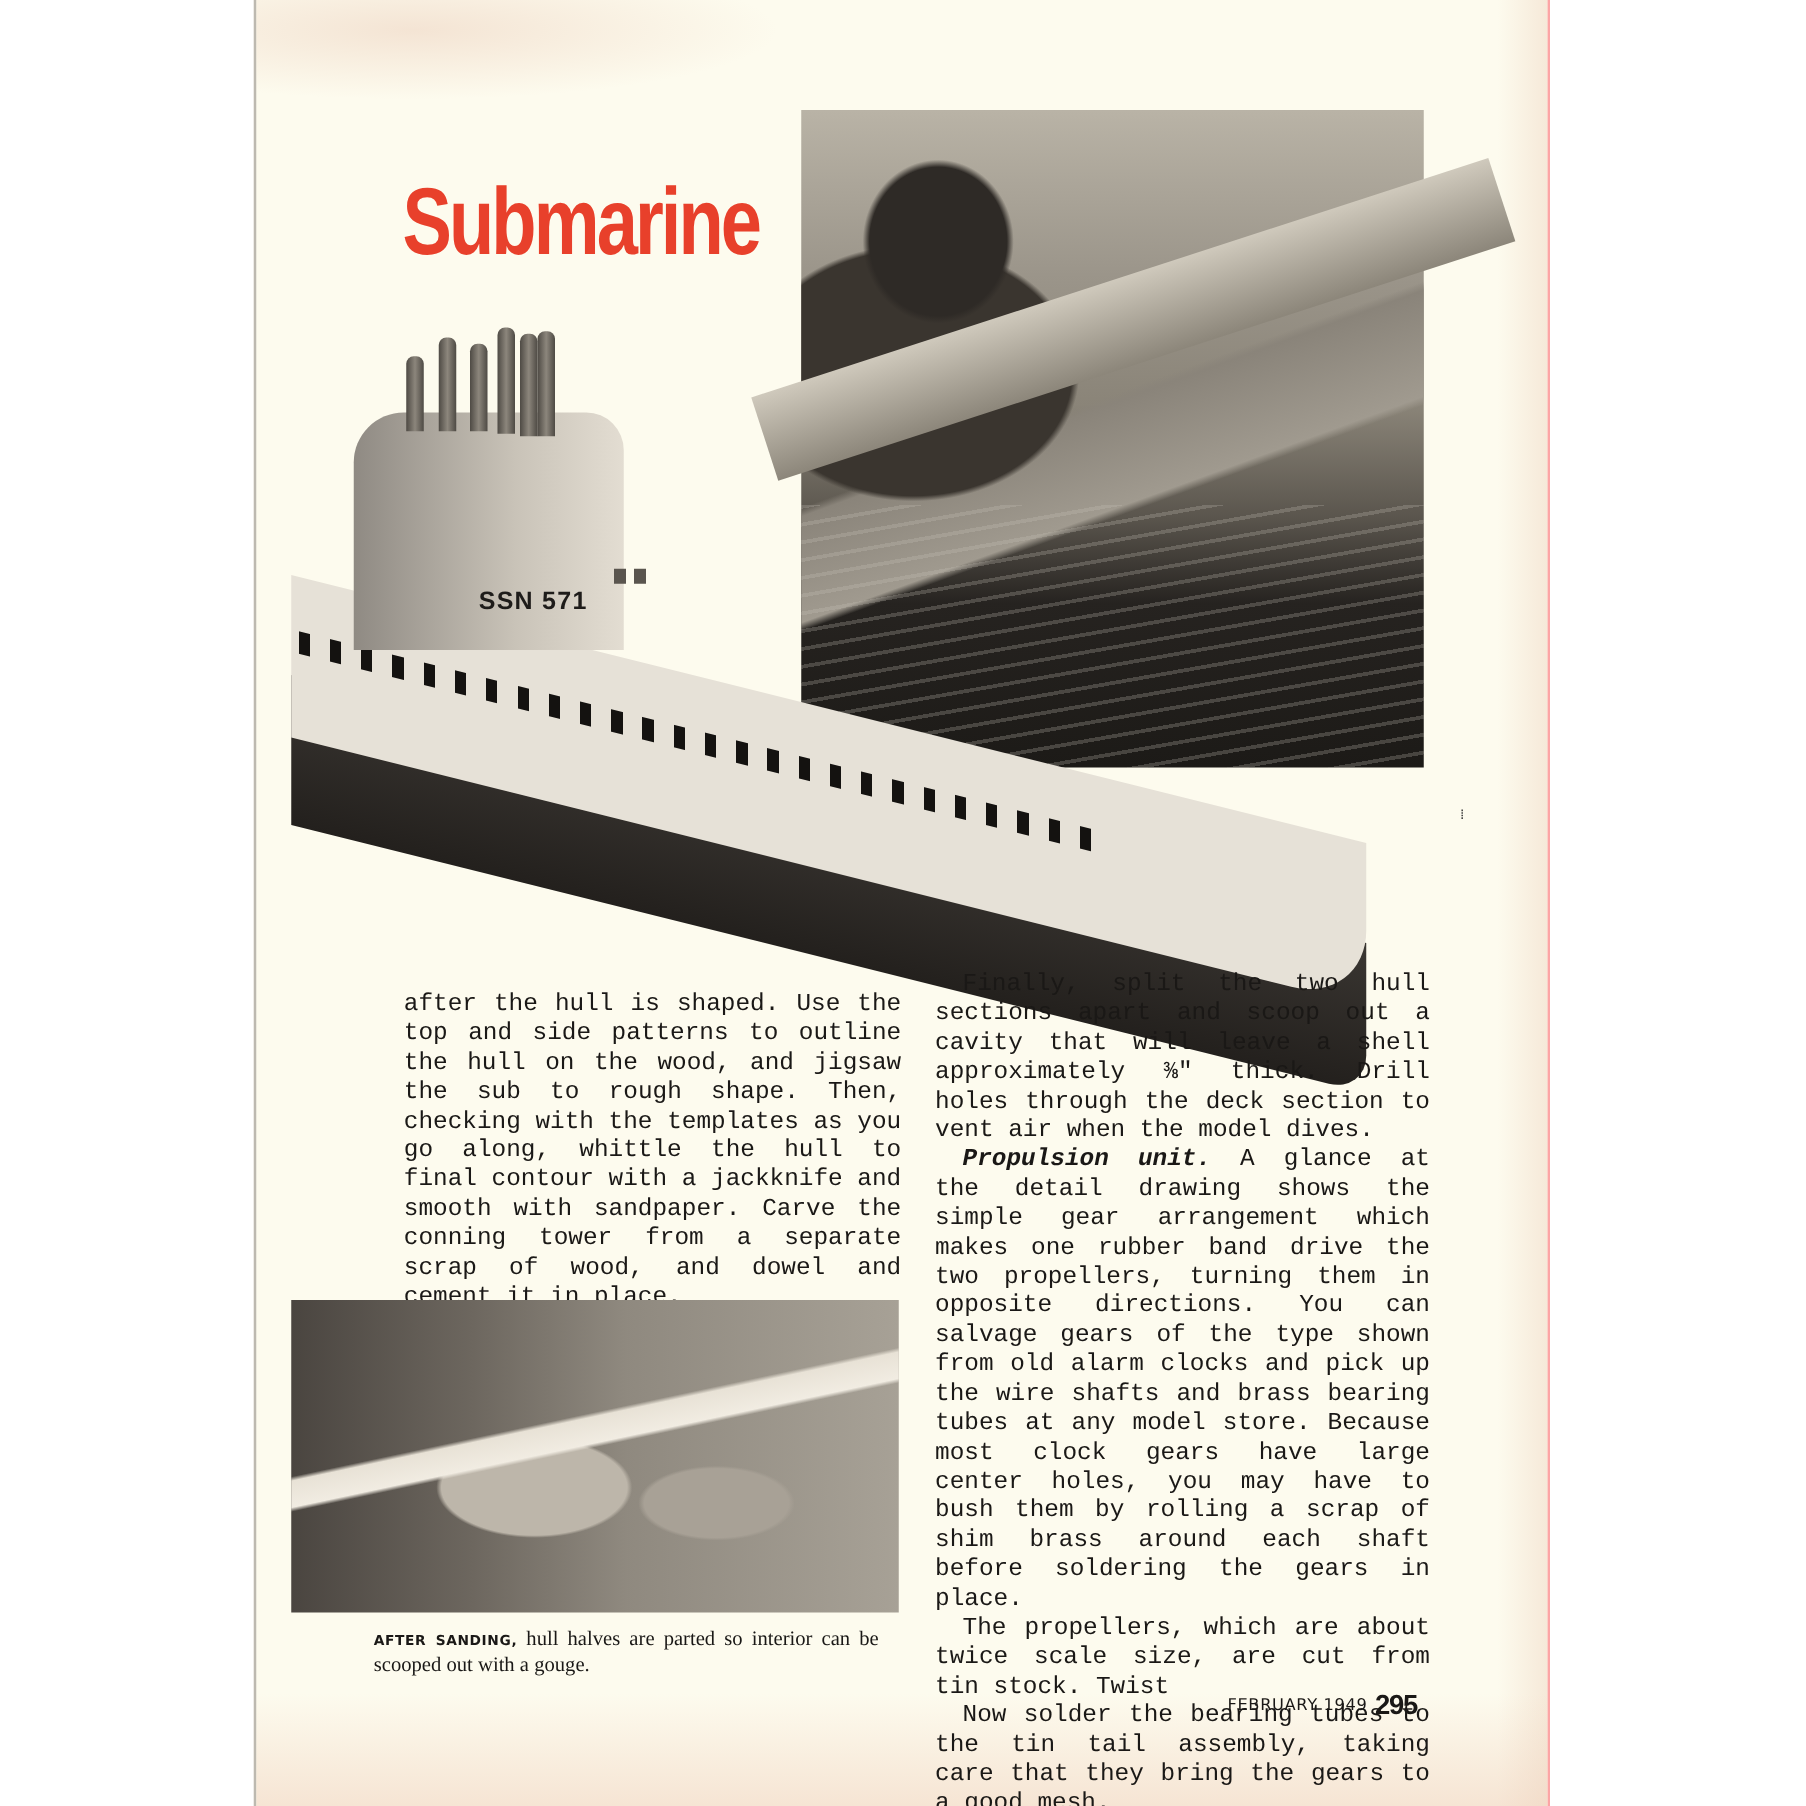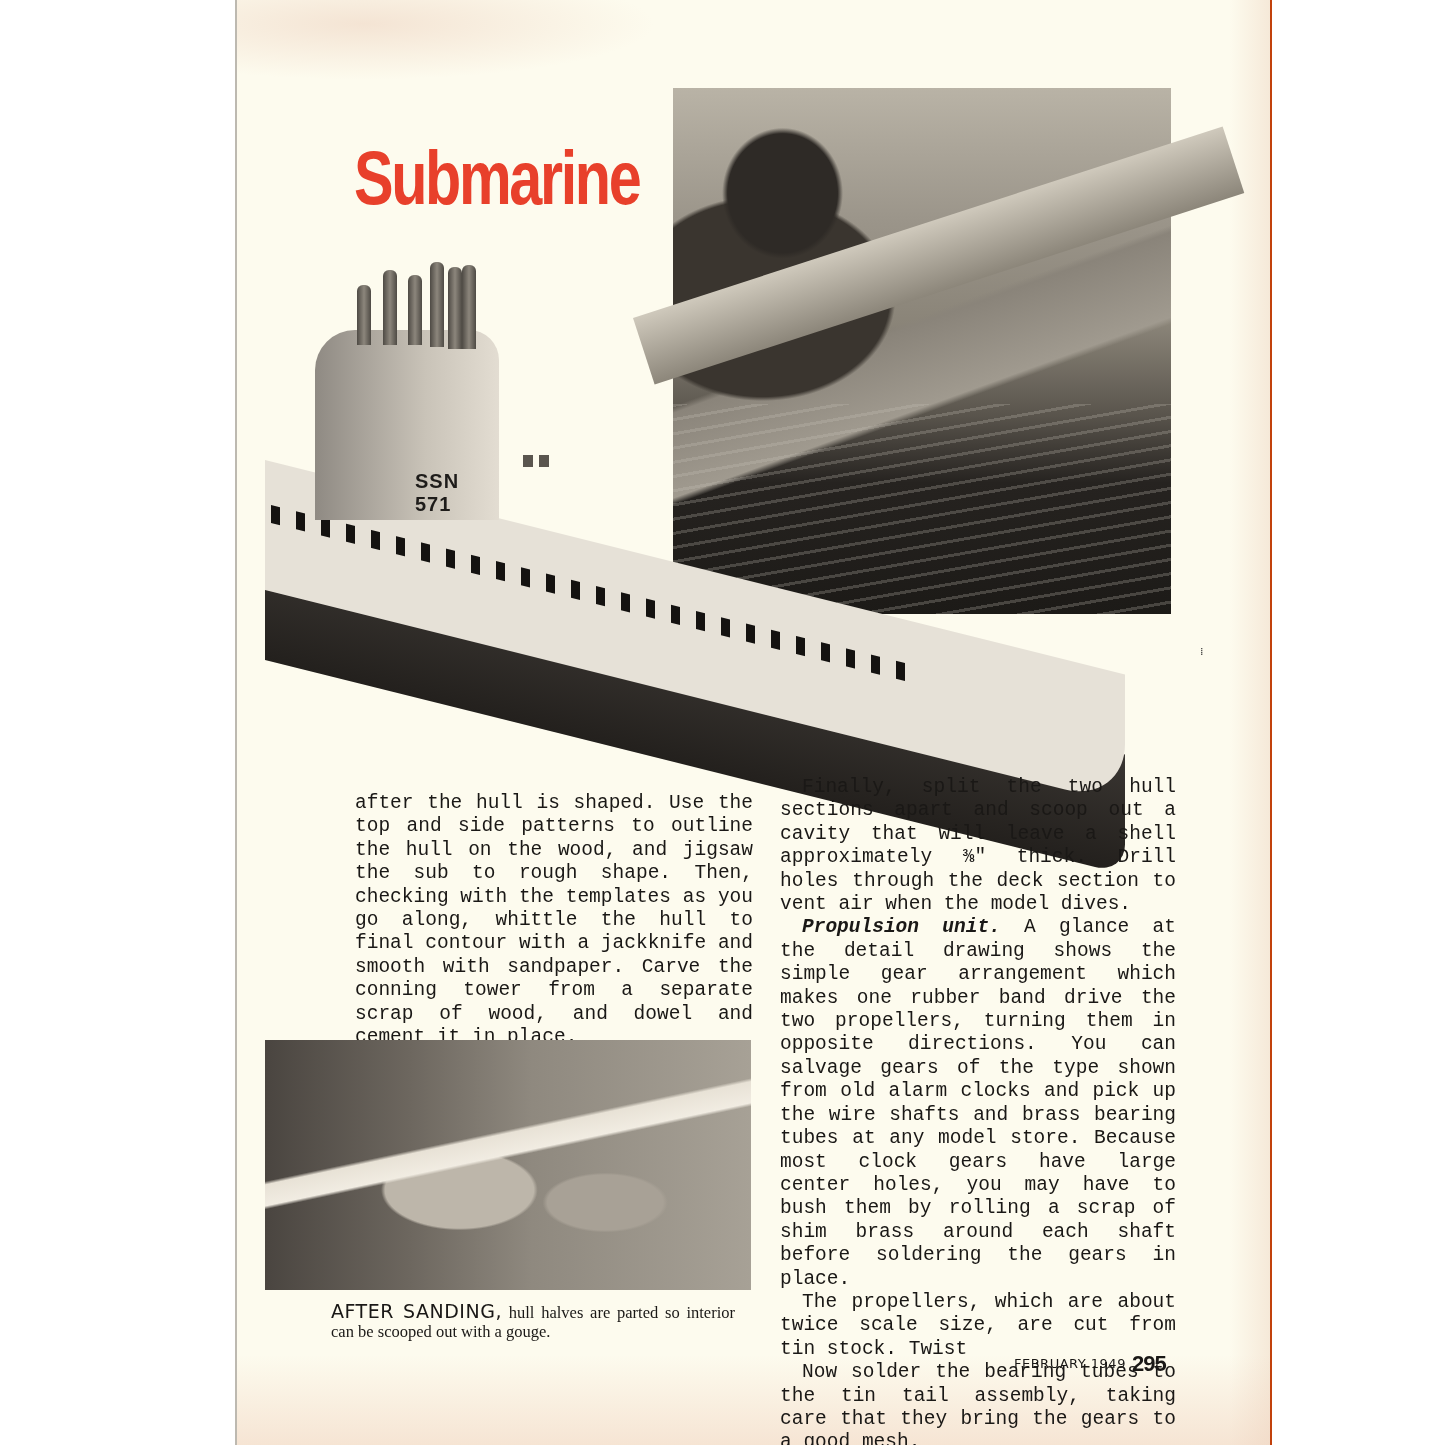--- a/index.html
+++ b/index.html
@@ -5,24 +5,23 @@
   html, body { margin: 0; padding: 0; }
   body {
     width: 1445px; height: 1445px; overflow: hidden;
     background: #ffffff;
     position: relative;
   }
   .page {
     position: absolute; left: 203px; top: 0; width: 1037px; height: 1445px;
     background: #fdfbee;
     border-left: 2px solid #bdb9b0;
-    border-right: 2px solid #c2410c;
+    border-right: 2px solid #fca5a5;
     box-sizing: border-box;
     overflow: hidden;
-    margin-left: 32px;
   }
   .stain-top {
     position: absolute; left: 0; top: 0; width: 420px; height: 80px;
     background: radial-gradient(ellipse at 30% 30%, rgba(233,200,180,0.45), rgba(253,251,238,0) 70%);
   }
   .stain-bottom {
     position: absolute; left: 0; bottom: 0; width: 100%; height: 90px;
     background: linear-gradient(to bottom, rgba(253,251,238,0), rgba(240,210,190,0.55));
   }
   .stain-right {
@@ -58,21 +57,21 @@
     position: absolute; left: -40px; top: 230px; width: 620px; height: 70px;
     background: linear-gradient(to bottom, #cfc9bc, #8c867a);
     transform: rotate(-18deg);
     transform-origin: left top;
   }
   
   .sub {
     position: absolute; left: 28px; top: 250px; width: 860px; height: 530px;
   }
   .tower {
-    position: absolute; left: 50px; top: 80px; width: 184px; height: 190px;
+    position: absolute; left: 50px; top: 80px; width: 216px; height: 190px;
     background: linear-gradient(to right, #8f8a83, #c9c3b8 60%, #e3ddd2);
     border-radius: 40px 30px 0 0;
   }
   .mast {
     position: absolute; bottom: 182px; width: 14px;
     background: linear-gradient(to right, #4e4a44, #8c867c, #4e4a44);
     border-radius: 6px 6px 0 0;
   }
   .hull-top {
     position: absolute; left: 0; top: 210px; width: 860px; height: 130px;
@@ -127,22 +126,22 @@
       radial-gradient(ellipse at 70% 65%, #a8a196 0 12%, transparent 13%),
       linear-gradient(to right, #4a4540 0%, #6d675f 30%, #8f897f 55%, #a7a196 100%);
   }
   .caption {
     position: absolute; left: 94px; top: 1302px; width: 404px;
     font-family: "Liberation Serif", serif;
     font-size: 16.5px; line-height: 18.5px; color: #1a1816;
     text-align: justify;
   }
   .caption .lead {
-    font-family: "DejaVu Sans", sans-serif; font-weight: normal;
-    font-size: 19px; letter-spacing: 0.5px;
+    font-family: "DejaVu Sans", sans-serif; font-weight: bold;
+    font-size: 11px; letter-spacing: 0.5px;
   }
   .folio {
     position: absolute; left: 777px; top: 1351px;
     font-family: "DejaVu Sans", sans-serif;
     font-size: 13px; letter-spacing: 0.5px; color: #1a1816;
     white-space: nowrap;
   }
   .folio .num {
     font-family: "Liberation Sans", sans-serif; font-weight: bold;
     font-size: 22px; margin-left: 6px; vertical-align: -3px;

